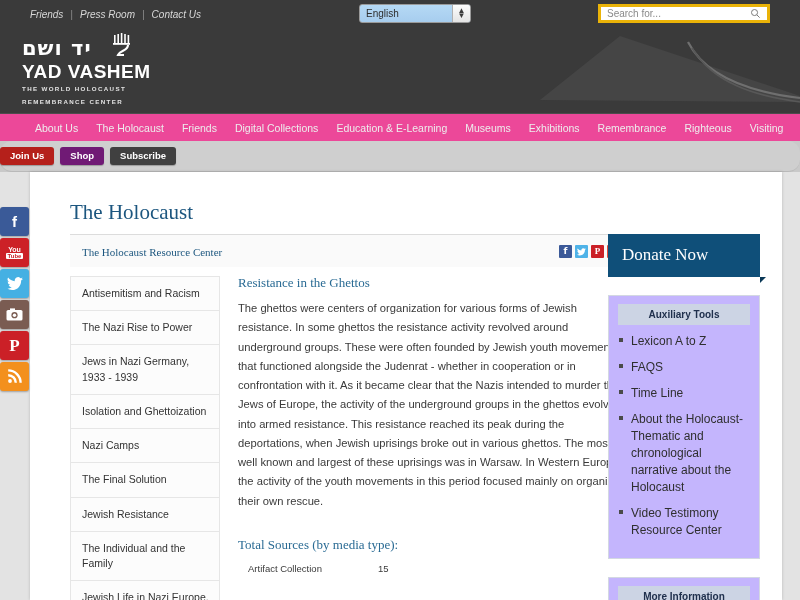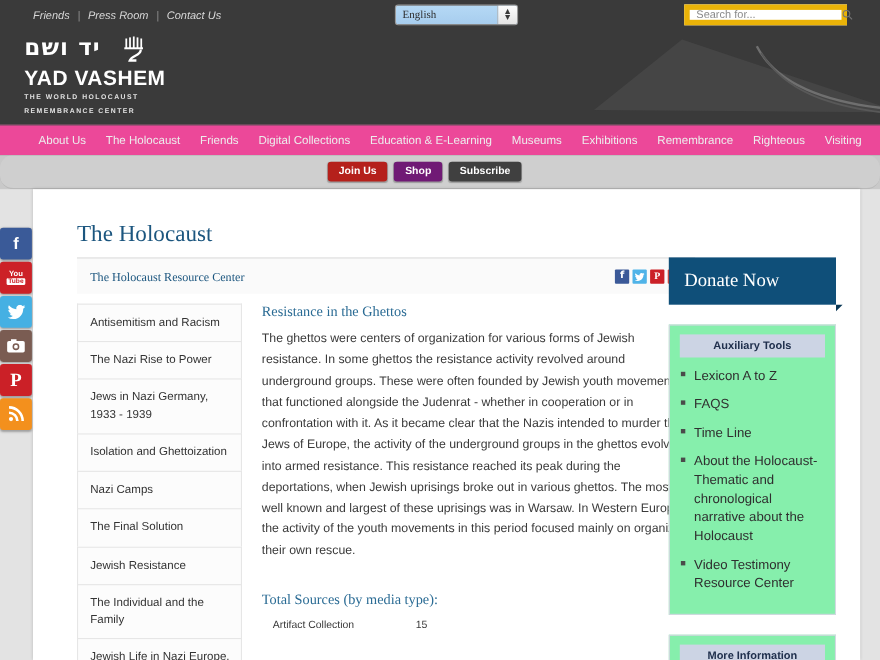--- a/index.html
+++ b/index.html
@@ -30,49 +30,48 @@
   .util-sep { color: #8d8d8d; font-size: 10px; padding: 0 7px; }
 
   .lang-select {
     position: absolute; left: 359px; top: 4px;
     width: 112px; height: 19px;
     background: linear-gradient(#b5d9f5, #a7cdee);
     border: 1px solid #9a9a9a; border-radius: 3px;
     display: flex; align-items: center;
     font-size: 10px; color: #2d2d2d;
     padding-left: 6px;
-    font-family: Liberation Serif, serif;
   }
   .lang-select .lbl { flex: 1; }
   .lang-stepper {
     width: 18px; height: 100%;
     background: linear-gradient(#fdfdfd, #e4e4e4);
     border-left: 1px solid #b0b0b0;
     border-radius: 0 2px 2px 0;
     display: flex; flex-direction: column;
     align-items: center; justify-content: center;
     line-height: 0.62; font-size: 8px; color: #3a3a3a;
   }
 
   .search-box {
     position: absolute; right: 30px; top: 4px;
-    width: 148px; height: 19px;
-    background: #fff; border: 5px solid #eab308;
+    width: 172px; height: 19px;
+    background: #fff; border: 3px solid #eab308;
     display: flex; align-items: center; padding: 0 6px;
   }
   .search-box input {
     flex: 1; border: 0; outline: 0; font-size: 10px;
     color: #555; font-family: "Liberation Sans", sans-serif; background: transparent;
   }
   .search-box input::placeholder { color: #8a8a8a; }
   .search-ico { width: 11px; height: 11px; flex: 0 0 11px; }
 
   
   .logo { position: absolute; left: 22px; top: 33px; z-index: 3; }
-  .logo-hebrew { display: flex; gap: 19px; }
+  .logo-hebrew { display: flex; align-items: flex-end; gap: 19px; }
   .hebrew-txt {
     color: #fff; font-size: 21px; letter-spacing: 1px;
     font-family: "DejaVu Sans", sans-serif; font-weight: bold;
     line-height: 1;
   }
   .logo-name {
     color: #fff; font-size: 19px; font-weight: bold;
     letter-spacing: 0.5px; margin-top: 3px; line-height: 1;
     font-family: "Liberation Sans", sans-serif;
   }
@@ -91,21 +90,21 @@
   }
   .mainnav a {
     color: #ededed; font-size: 10.5px; text-decoration: none;
     padding: 0 9px; white-space: nowrap;
   }
 
   
   .subbar {
     height: 31px; background: #cfcfcf;
     border-bottom: 1px solid #b9b9b9;
-    display: flex; align-items: center; justify-content: center;
+    display: flex; align-items: center; justify-content: flex-start;
     padding-right: 28px; gap: 6px; border-radius: 12px;
   }
   .pill {
     color: #fff; font-size: 9.5px; font-weight: bold;
     padding: 4px 10px; border-radius: 3px;
     text-decoration: none; line-height: 1;
     box-shadow: 0 1px 1px rgba(0,0,0,.25);
   }
 
   
@@ -203,21 +202,21 @@
     width: 152px;
   }
   .donate-fold {
     position: absolute; right: -6px; bottom: -6px;
     width: 0; height: 0;
     border-left: 6px solid #0a3856;
     border-bottom: 6px solid transparent;
   }
   .panel {
     border: 1px solid #d3d8e2;
-    background: #86efac;
+    background: #c4b5fd;
     margin-top: 18px;
     padding: 8px 9px 10px 9px;
     width: 152px;
   }
   .panel-head {
     background: #ccd4e4;
     color: #20304d;
     font-size: 10px; font-weight: bold;
     text-align: center;
     padding: 5px 0;

